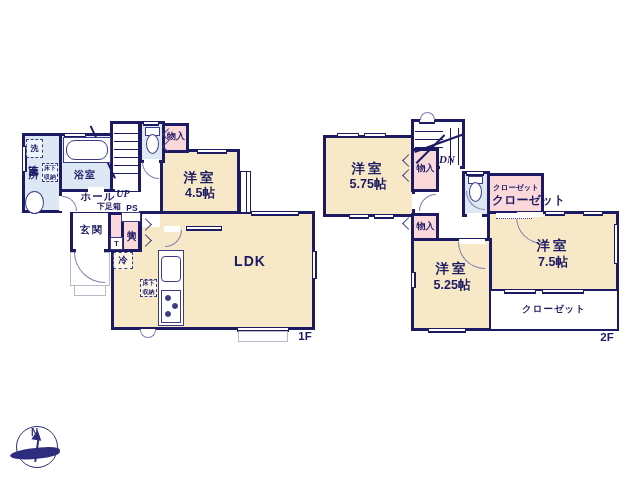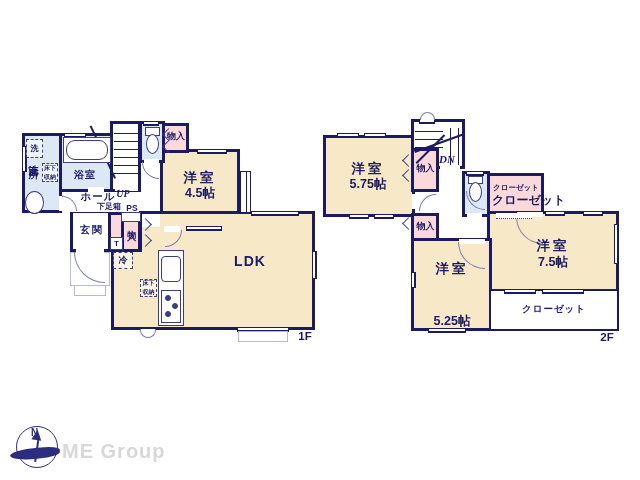--- a/index.html
+++ b/index.html
@@ -179,26 +179,25 @@
   <div class="lbl" style="left:340px;top:161px;width:56px;font-size:13.5px;letter-spacing:3px;">洋室</div>
   <div class="lbl" style="left:336px;top:177px;width:64px;font-size:12.5px;">5.75帖</div>
   <div class="lbl it" style="left:434px;top:153px;width:26px;font-size:11px;">DN</div>
   <div class="lbl" style="left:413px;top:163px;width:25px;font-size:9px;">物入</div>
   <div class="lbl" style="left:413px;top:221px;width:25px;font-size:9px;">物入</div>
   <div class="lbl" style="left:492px;top:183px;width:48px;font-size:7.5px;">クローゼット</div>
   <div class="lbl" style="left:492px;top:193px;width:48px;font-size:12px;">クローゼット</div>
   <div class="lbl" style="left:525px;top:238px;width:56px;font-size:13.5px;letter-spacing:3px;">洋室</div>
   <div class="lbl" style="left:529px;top:255px;width:48px;font-size:12.5px;">7.5帖</div>
   <div class="lbl" style="left:424px;top:261px;width:56px;font-size:13.5px;letter-spacing:3px;">洋室</div>
-  <div class="lbl" style="left:420px;top:278px;width:64px;font-size:12.5px;margin-top:36px;">5.25帖</div>
+  <div class="lbl" style="left:420px;top:278px;width:64px;font-size:12.5px;">5.25帖</div>
   <div class="lbl" style="left:519px;top:303px;width:70px;font-size:9.5px;letter-spacing:1px;">クローゼット</div>
   <div class="lbl" style="left:596px;top:331px;width:22px;font-size:11.5px;">2F</div>
 
   <div style="position:absolute;left:14px;top:424px;width:48px;height:48px;">
     <div style="position:absolute;left:2px;top:2px;width:42px;height:42px;border:1.5px solid #2d2d7f;border-radius:50%;box-sizing:border-box;"></div>
     <div class="lbl" style="left:17px;top:3px;font-size:10px;color:#2d2d7f;">N</div>
     <div style="position:absolute;left:22px;top:12px;width:2px;height:26px;background:#2d2d7f;transform:rotate(8deg);"></div>
     <div style="position:absolute;left:18px;top:6px;width:0;height:0;border-left:5px solid transparent;border-right:5px solid transparent;border-bottom:10px solid #2d2d7f;transform:rotate(8deg);"></div>
     <div style="position:absolute;left:-4px;top:24px;width:50px;height:11px;background:#2d2d7f;border-radius:50% 40% 45% 55%;transform:rotate(-6deg);"></div>
   </div>
-  <div style="position:absolute;left:62px;top:440px;font-size:20px;font-weight:600;letter-spacing:1px;color:#d8d8d8;font-family:'Liberation Sans','DejaVu Sans',sans-serif;">ME Group</div>
 
 </div>
 
 </body></html>

